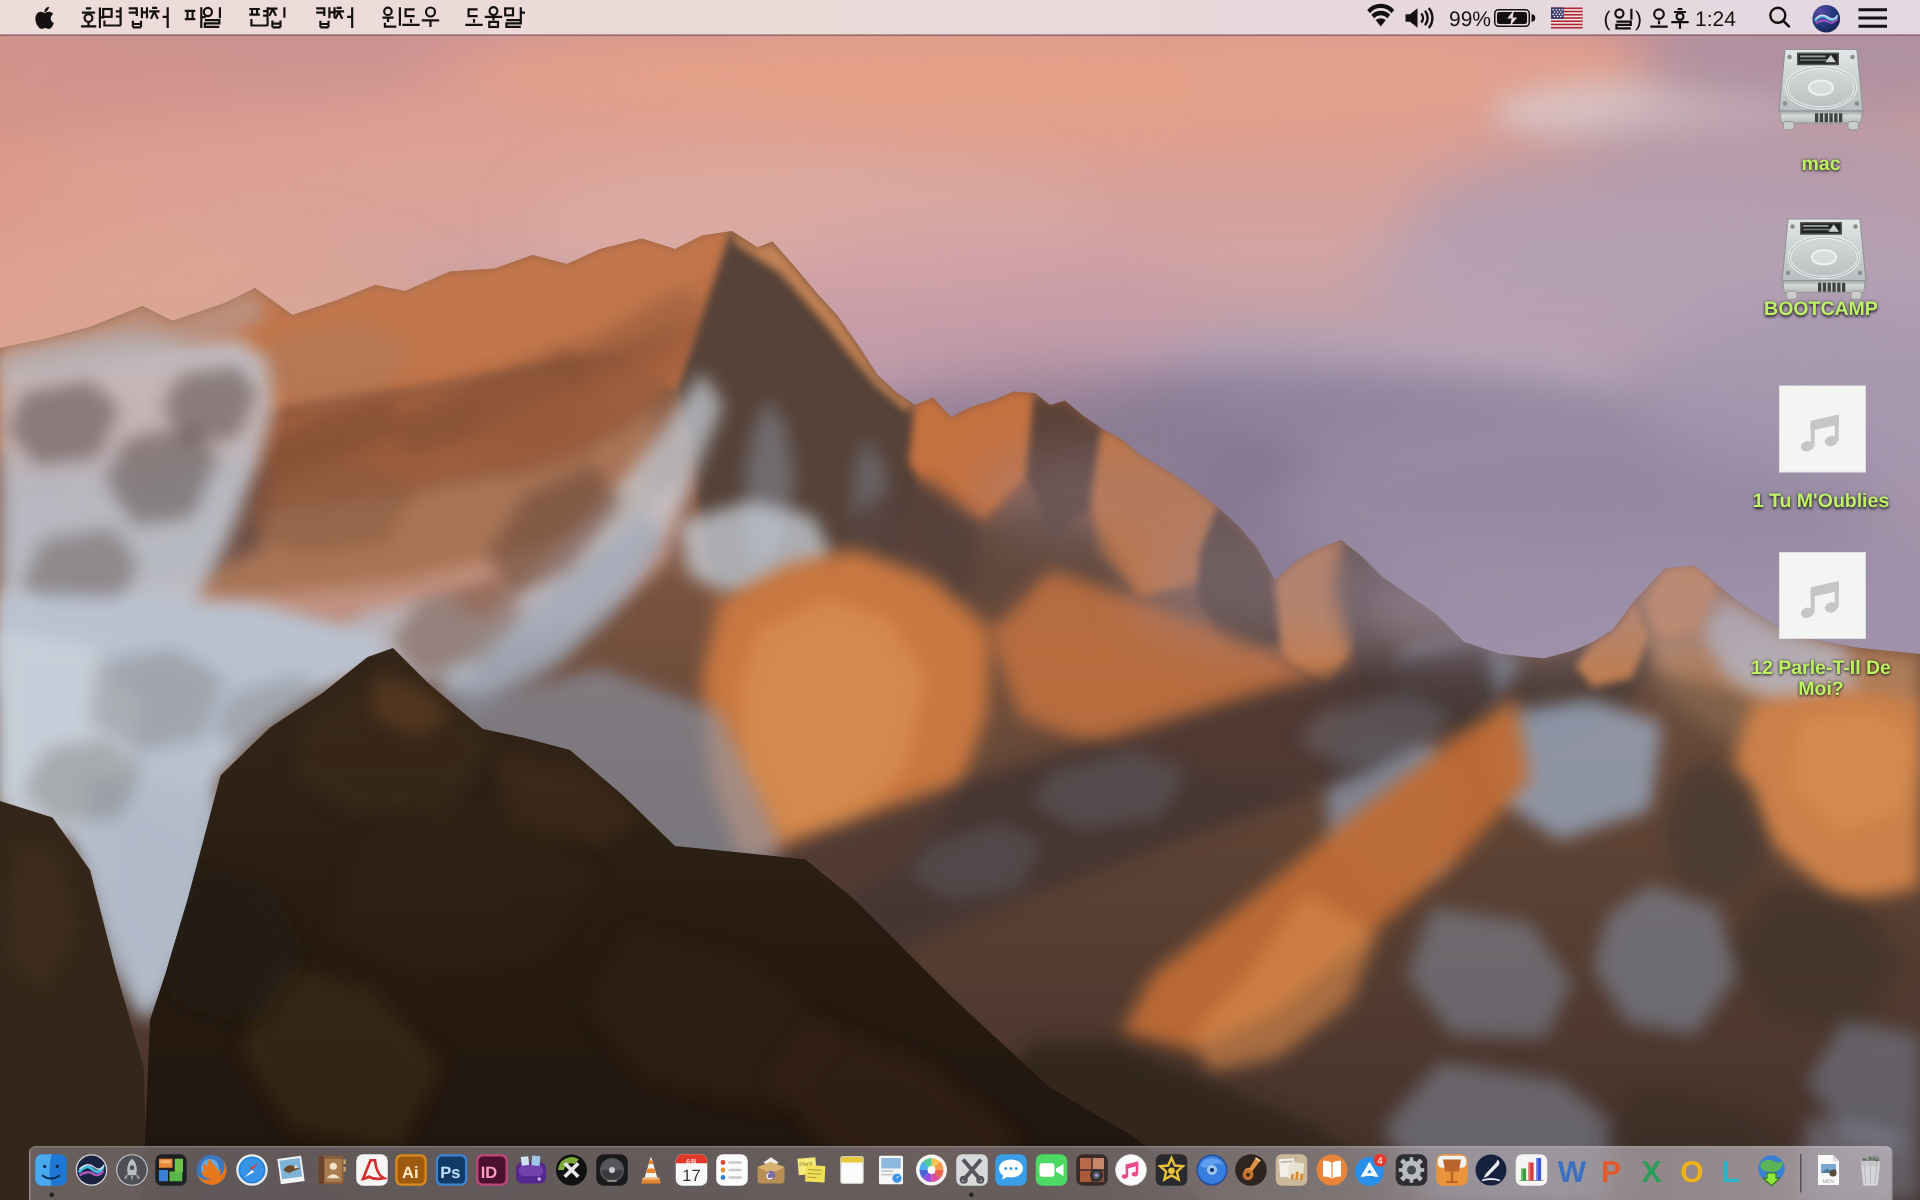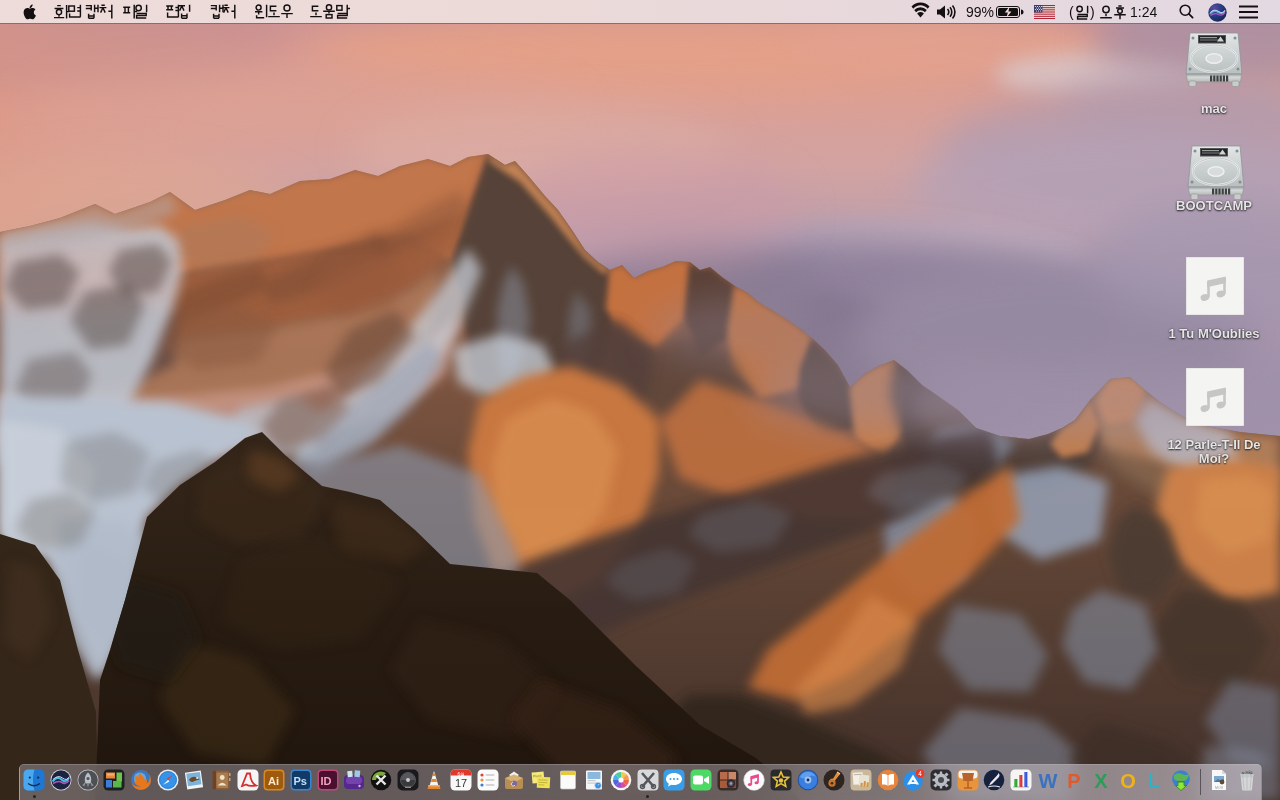--- a/index.html
+++ b/index.html
@@ -6,21 +6,21 @@
     font-family:"Liberation Sans",sans-serif;}
   #stage{position:relative;width:1280px;height:800px;overflow:hidden;}
   #wall{position:absolute;left:0;top:0;}
   
   #menubar{position:absolute;left:0;top:0;width:1280px;height:24px;
     background:linear-gradient(to right,#eedcda,#ecdad8 40%,#e7d8dc 70%,#e3d9e2);
     border-bottom:1px solid #8e6b6e;box-sizing:border-box;
     display:flex;align-items:center;color:#1a1517;font-size:14px;}
   
   .dicon{position:absolute;text-align:center;}
-  .dlabel{color:#e5e5e5;font-weight:bold;font-size:13px;line-height:14px;
+  .dlabel{color:#bef264;font-weight:bold;font-size:13px;line-height:14px;
     text-shadow:0 1px 2px rgba(0,0,0,.75), 0 0 2px rgba(0,0,0,.5);}
   
   #dock{position:absolute;left:19px;top:764px;width:1243px;height:36px;
     background:linear-gradient(to right, rgba(150,144,151,0.54), rgba(168,160,166,0.52) 55%, rgba(205,198,208,0.66));border-radius:5px 5px 0 0;
     border:1px solid rgba(200,195,200,0.28);border-bottom:none;box-sizing:border-box;
     -webkit-backdrop-filter:blur(18px);backdrop-filter:blur(18px);}
   .dk{position:absolute;top:769px;width:22px;height:22px;}
   .dk{border-radius:4.5px;}
 </style>
 </head>

